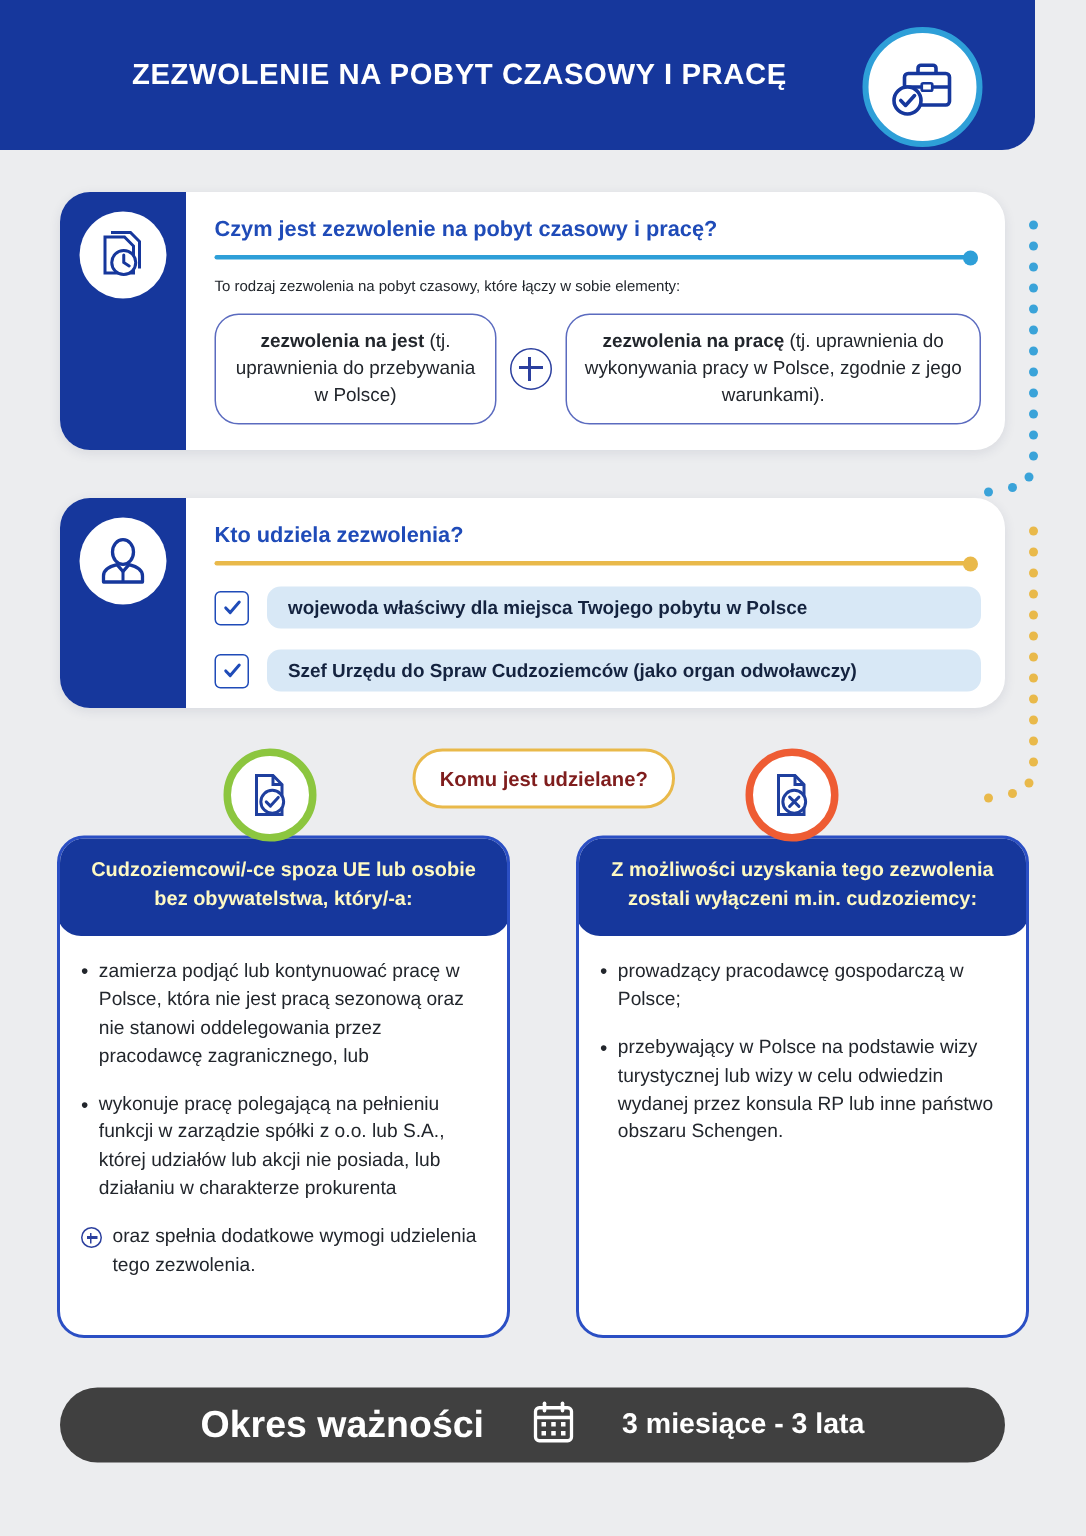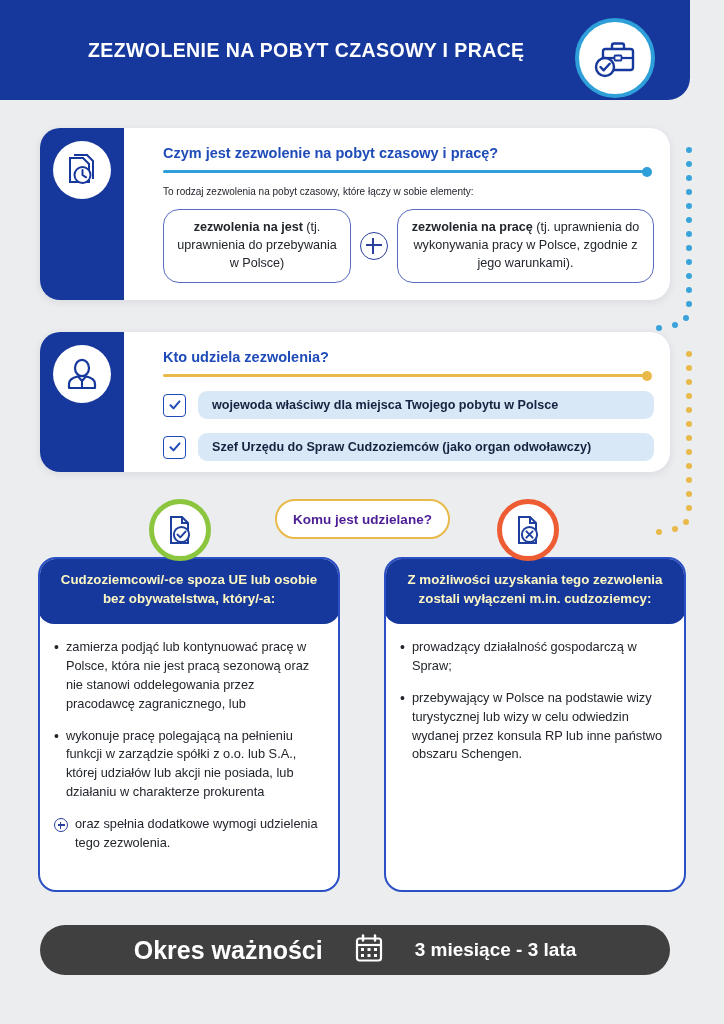--- a/index.html
+++ b/index.html
@@ -78,21 +78,20 @@
     border-radius: 50%;
     background: #ffffff;
     display: flex;
     align-items: center;
     justify-content: center;
   }
   .card-body {
     position: absolute;
     left: 84px; top: 0; right: 0; bottom: 0;
     padding: 17px 16px 0 19px;
-    margin-left: 20px;
   }
   .card-heading {
     color: #1f4bb8;
     font-size: 14.5px;
     font-weight: bold;
   }
   .accent-line {
     position: relative;
     height: 3px;
     margin-top: 9px;
@@ -186,21 +185,21 @@
 
   
   .mid-label {
     position: absolute;
     left: 275px; top: 499px;
     width: 175px; height: 40px;
     background: #ffffff;
     border: 2px solid #e9b94a;
     border-radius: 20px;
     display: flex; align-items: center; justify-content: center;
-    color: #4c1d95;
+    color: #7f1d1d;
     font-size: 13.5px;
     font-weight: bold;
   }
   .ring-circle {
     position: absolute;
     width: 62px; height: 62px;
     border-radius: 50%;
     background: #ffffff;
     display: flex; align-items: center; justify-content: center;
     z-index: 4;
@@ -433,21 +432,21 @@
         <span>oraz spełnia dodatkowe wymogi udzielenia tego zezwolenia.</span>
       </div>
     </div>
   </div>
 
   <div class="panel" id="panel-right">
     <div class="panel-head">Z możliwości uzyskania tego zezwolenia zostali wyłączeni m.in. cudzoziemcy:</div>
     <div class="panel-body">
       <div class="bullet-item">
         <span class="bullet-mark">•</span>
-        <span>prowadzący działalność gospodarczą w Spraw;</span>
+        <span>prowadzący pracodawcę gospodarczą w Polsce;</span>
       </div>
       <div class="bullet-item">
         <span class="bullet-mark">•</span>
         <span>przebywający w Polsce na podstawie wizy turystycznej lub wizy w celu odwiedzin wydanej przez konsula RP lub inne państwo obszaru Schengen.</span>
       </div>
     </div>
   </div>
 
   <div class="footer" style="background: #404040;">
     <span class="footer-label">Okres ważności</span>

